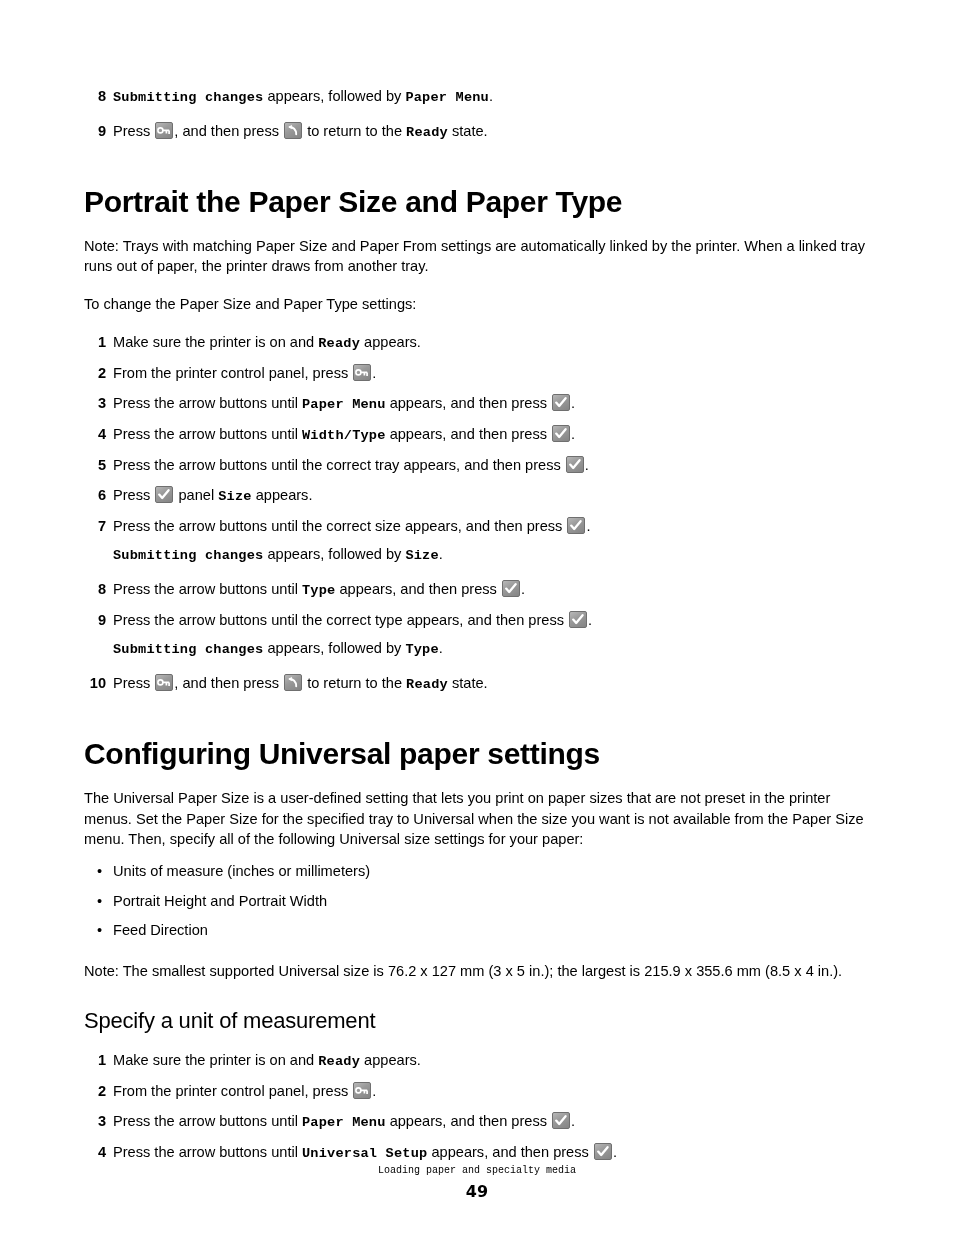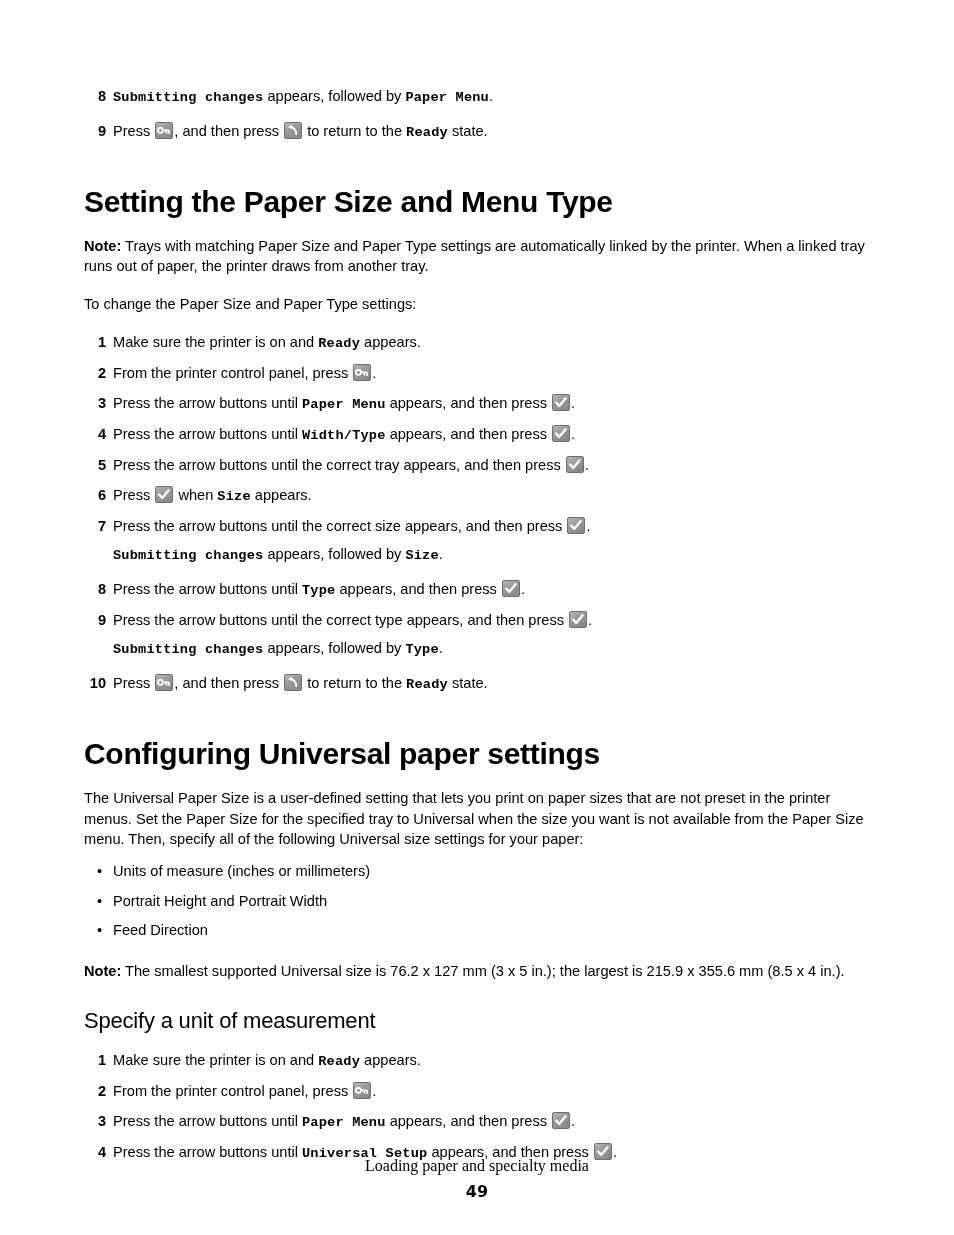--- a/index.html
+++ b/index.html
@@ -43,21 +43,21 @@
     line-height: 1.42;
     margin: 0;
     text-align: left;
   }
   .mono {
     font-family: "Liberation Mono", "DejaVu Sans Mono", monospace;
     font-weight: bold;
     font-size: 13.6px;
     letter-spacing: 0.2px;
   }
-  b, .bold { font-weight: bold; }
+  b, .bold { font-weight: normal; }
 
   
   .blk-gap-sm { height: 11px; }
   .blk-gap-md { height: 17px; }
   .blk-gap-lg { height: 26px; }
   .blk-gap-xl { height: 33px; }
 
   
   .steps { margin: 0; padding: 0; list-style: none; }
   .step {
@@ -117,23 +117,23 @@
 
   
   .footer {
     position: absolute;
     left: 0;
     right: 0;
     bottom: 34px;
     text-align: center;
   }
   .footer-title {
-    font-size: 16px;
+    font-size: 10px;
     line-height: 1.3;
-    font-family: Liberation Serif, serif;
+    font-family: Liberation Mono, monospace;
   }
   .footer-page {
     font-size: 16px;
     font-weight: bold;
     margin-top: 5px;
     font-family: "DejaVu Sans", sans-serif;
   }
 </style>
 </head>
 <body>
@@ -156,25 +156,25 @@
             </svg></span><span>, and then press </span><span class="icon"><svg width="16" height="15" viewBox="0 0 16 15">
               <path d="M11.2 11.2 C11.2 6.4 8.0 4.0 4.6 4.0" stroke="#ffffff" stroke-width="1.9" fill="none" stroke-linecap="round"></path>
               <path d="M6.8 1.7 L3.6 4.0 L6.8 6.3 Z" fill="#ffffff"></path>
             </svg></span><span> to return to the </span><span class="mono">Ready</span><span> state.</span></span>
     </li>
 
   </ol>
 
   <div class="blk-gap-xl"></div>
 
-  <h1 class="h1">Setting the Paper Size and Menu Type</h1>
-
-  <div class="blk-gap-md"></div>
-
-  <p class="para"><b>Note:</b><span> Trays with matching Paper Size and Paper Type settings are automatically linked by the printer. When a linked tray runs out of paper, the printer draws from another tray.</span></p>
+  <h1 class="h1">Portrait the Paper Size and Paper Type</h1>
+
+  <div class="blk-gap-md"></div>
+
+  <p class="para"><b>Note:</b><span> Trays with matching Paper Size and Paper From settings are automatically linked by the printer. When a linked tray runs out of paper, the printer draws from another tray.</span></p>
 
   <div class="blk-gap-md"></div>
 
   <p class="para">To change the Paper Size and Paper Type settings:</p>
 
   <div class="blk-gap-md"></div>
 
   <ol class="steps">
 
     <li class="step">
@@ -209,21 +209,21 @@
       <span class="num">5</span>
       <span><span>Press the arrow buttons until the correct tray appears, and then press </span><span class="icon"><svg width="16" height="15" viewBox="0 0 16 15">
               <path d="M3.2 7.6 L6.2 11.0 L12.6 3.2" stroke="#ffffff" stroke-width="2.3" fill="none" stroke-linecap="round" stroke-linejoin="round"></path>
             </svg></span><span>.</span></span>
     </li>
 
     <li class="step">
       <span class="num">6</span>
       <span><span>Press </span><span class="icon"><svg width="16" height="15" viewBox="0 0 16 15">
               <path d="M3.2 7.6 L6.2 11.0 L12.6 3.2" stroke="#ffffff" stroke-width="2.3" fill="none" stroke-linecap="round" stroke-linejoin="round"></path>
-            </svg></span><span> when </span><span class="mono">Size</span><span> appears.</span></span>
+            </svg></span><span> panel </span><span class="mono">Size</span><span> appears.</span></span>
     </li>
 
     <li class="step">
       <span class="num">7</span>
       <span><span>Press the arrow buttons until the correct size appears, and then press </span><span class="icon"><svg width="16" height="15" viewBox="0 0 16 15">
               <path d="M3.2 7.6 L6.2 11.0 L12.6 3.2" stroke="#ffffff" stroke-width="2.3" fill="none" stroke-linecap="round" stroke-linejoin="round"></path>
             </svg></span><span>.</span></span>
       <span class="sub"><span class="mono">Submitting changes</span><span> appears, followed by </span><span class="mono">Size</span><span>.</span></span>
     </li>
 

